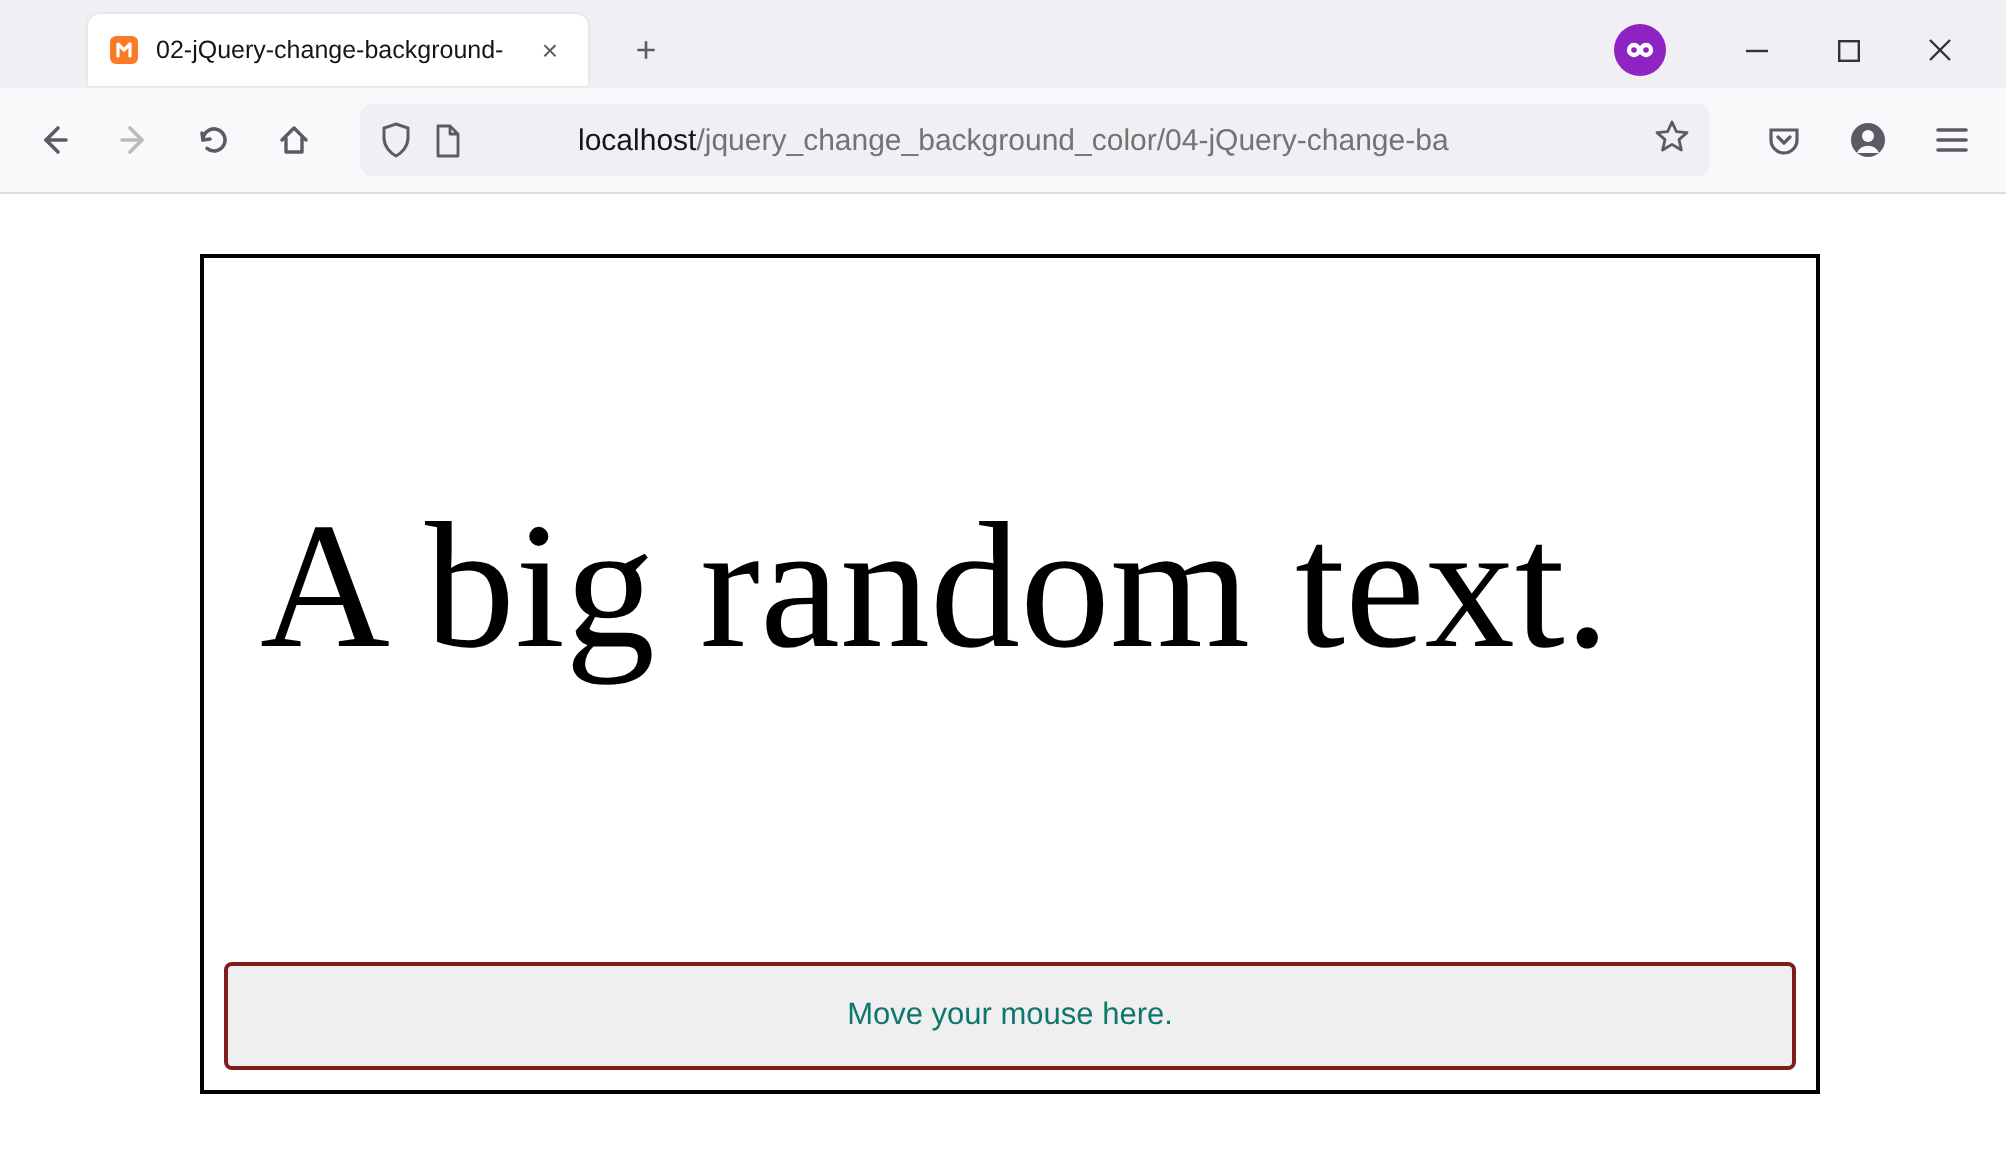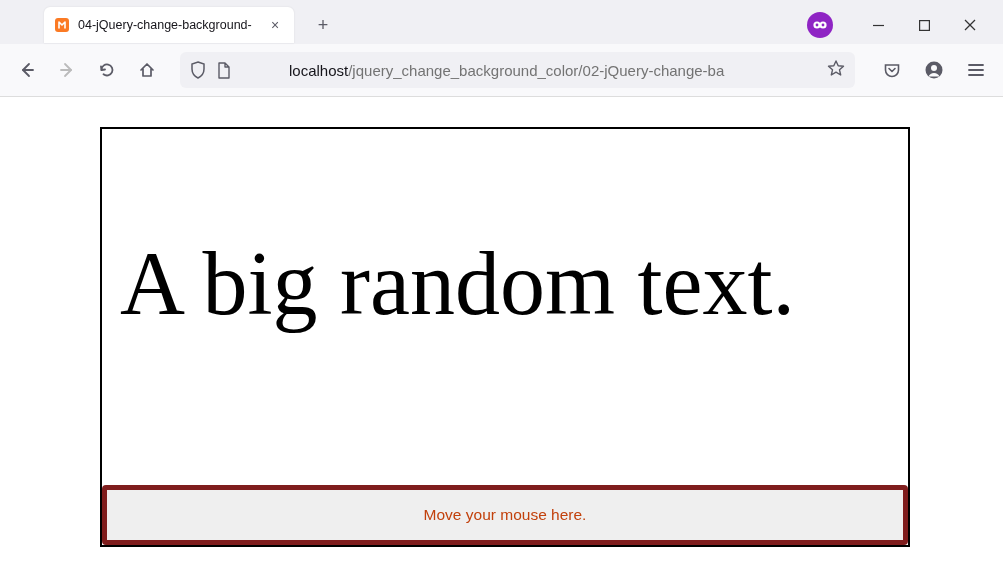--- a/index.html
+++ b/index.html
@@ -155,59 +155,60 @@
     .viewport {
       background: #fff;
       height: calc(576px - 44px - 52px);
       overflow: auto;
       position: relative;
     }
     .page-box {
       margin: 30px 0 20px 100px;
       width: 810px;
       border: 2.5px solid #000;
+      padding: 10px;
       height: 420px;
       display: flex;
       flex-direction: column;
     }
     .big-text {
       font-family: "Times New Roman", Times, serif;
       font-size: 90px;
       color: #000;
       text-align: left;
       margin-top: 110px;
       margin-left: 18px;
       line-height: 1;
       flex: 1;
     }
     .hover-box {
       margin-top: auto;
       background: #efefef;
-      border: 5px solid #7f1d1d;
+      border: 2px solid #7f1d1d;
       border-radius: 4px;
       padding: 16px 10px;
       text-align: center;
       font-size: 15.5px;
-      color: #c2410c;
+      color: #0f766e;
       cursor: default;
     }
   </style>
 </head>
 <body>
 
 <div class="browser-chrome">
   <div class="tab-bar">
     <div class="tab">
       <span class="tab-favicon">
         <svg width="16" height="16" viewBox="0 0 16 16">
             <rect x="1" y="1" width="14" height="14" rx="3" fill="#fb7a24"></rect>
             <path d="M5 11 L5 5 L8 8 L11 5 L11 11" stroke="#fff" stroke-width="1.6" fill="none" stroke-linecap="round" stroke-linejoin="round"></path>
           </svg>
       </span>
-      <span class="tab-title">04-jQuery-change-background-</span>
+      <span class="tab-title">02-jQuery-change-background-</span>
       <span class="tab-close">×</span>
     </div>
     <div class="new-tab-btn">+</div>
     <div class="window-controls">
       <div class="profile-badge">
         <svg width="16" height="16" viewBox="0 0 16 16">
             <circle cx="5" cy="8" r="3.6" fill="#fff"></circle>
             <circle cx="11" cy="8" r="3.6" fill="#fff"></circle>
             <circle cx="5" cy="8" r="1.4" fill="#8f24c4"></circle>
             <circle cx="11" cy="8" r="1.4" fill="#8f24c4"></circle>
@@ -260,21 +261,21 @@
       <span class="url-icon">
         <svg width="16" height="18" viewBox="0 0 16 18">
             <path d="M8 1 L14 3 V8 C14 12 11 15.5 8 17 C5 15.5 2 12 2 8 V3 Z" stroke="#5b5b66" stroke-width="1.5" fill="none"></path>
           </svg>
       </span>
       <span class="url-icon">
         <svg width="15" height="17" viewBox="0 0 15 17">
             <path d="M3 1 H9 L13 5 V16 H3 Z M9 1 V5 H13" stroke="#5b5b66" stroke-width="1.4" fill="none" stroke-linejoin="round"></path>
           </svg>
       </span>
-      <span class="url-text"><span class="host">localhost</span><span>/jquery_change_background_color/02-jQuery-change-ba</span></span>
+      <span class="url-text"><span class="host">localhost</span><span>/jquery_change_background_color/04-jQuery-change-ba</span></span>
       <span class="star-btn">
         <svg width="18" height="18" viewBox="0 0 18 18">
             <path d="M9 2 L11.2 6.8 L16.5 7.3 L12.5 10.8 L13.7 16 L9 13.2 L4.3 16 L5.5 10.8 L1.5 7.3 L6.8 6.8 Z" stroke="#5b5b66" stroke-width="1.4" fill="none" stroke-linejoin="round"></path>
           </svg>
       </span>
     </div>
     <div class="toolbar-right">
       <div class="nav-btn">
         <svg width="18" height="18" viewBox="0 0 18 18">
             <path d="M2.5 4 H15.5 V9 A6.5 6.5 0 0 1 2.5 9 Z" stroke="#5b5b66" stroke-width="1.6" fill="none"></path>

